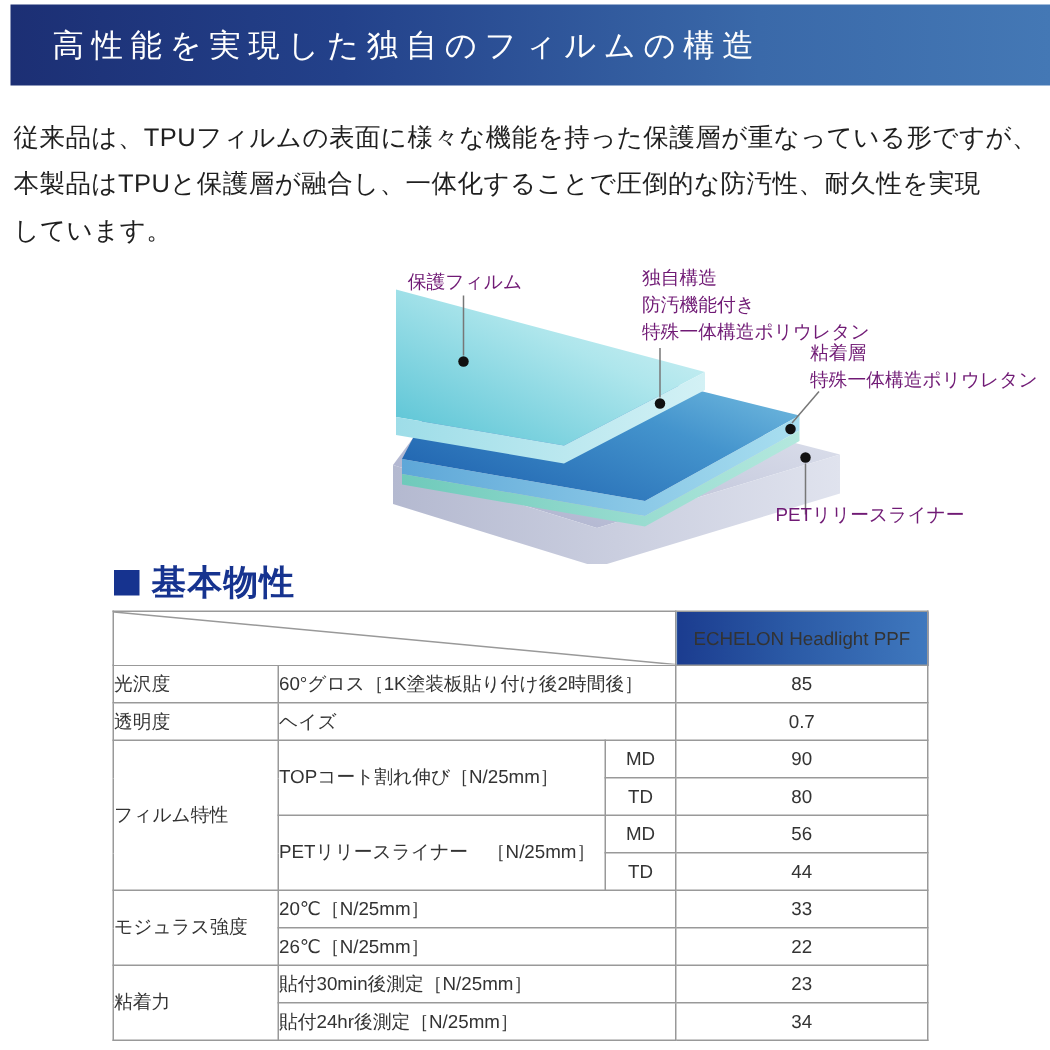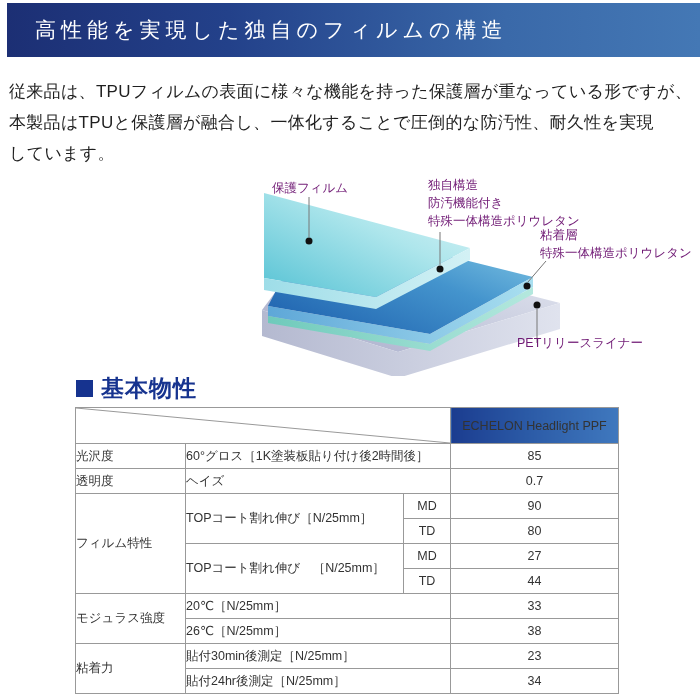--- a/index.html
+++ b/index.html
@@ -170,36 +170,36 @@
         <td class="cat" rowspan="4">フィルム特性</td>
         <td class="test" rowspan="2">TOPコート割れ伸び［N/25mm］</td>
         <td class="dir">MD</td>
         <td class="val">90</td>
       </tr>
       <tr>
         <td class="dir">TD</td>
         <td class="val">80</td>
       </tr>
       <tr>
-        <td class="test" rowspan="2">TOPコート割れ伸び　［N/25mm］</td>
+        <td class="test" rowspan="2">PETリリースライナー　［N/25mm］</td>
         <td class="dir">MD</td>
-        <td class="val">27</td>
+        <td class="val">56</td>
       </tr>
       <tr>
         <td class="dir">TD</td>
         <td class="val">44</td>
       </tr>
       <tr>
         <td class="cat" rowspan="2">モジュラス強度</td>
         <td class="test" colspan="2">20℃［N/25mm］</td>
         <td class="val">33</td>
       </tr>
       <tr>
         <td class="test" colspan="2">26℃［N/25mm］</td>
-        <td class="val">38</td>
+        <td class="val">22</td>
       </tr>
       <tr>
         <td class="cat" rowspan="2">粘着力</td>
         <td class="test" colspan="2">貼付30min後測定［N/25mm］</td>
         <td class="val">23</td>
       </tr>
       <tr>
         <td class="test" colspan="2">貼付24hr後測定［N/25mm］</td>
         <td class="val">34</td>
       </tr>

